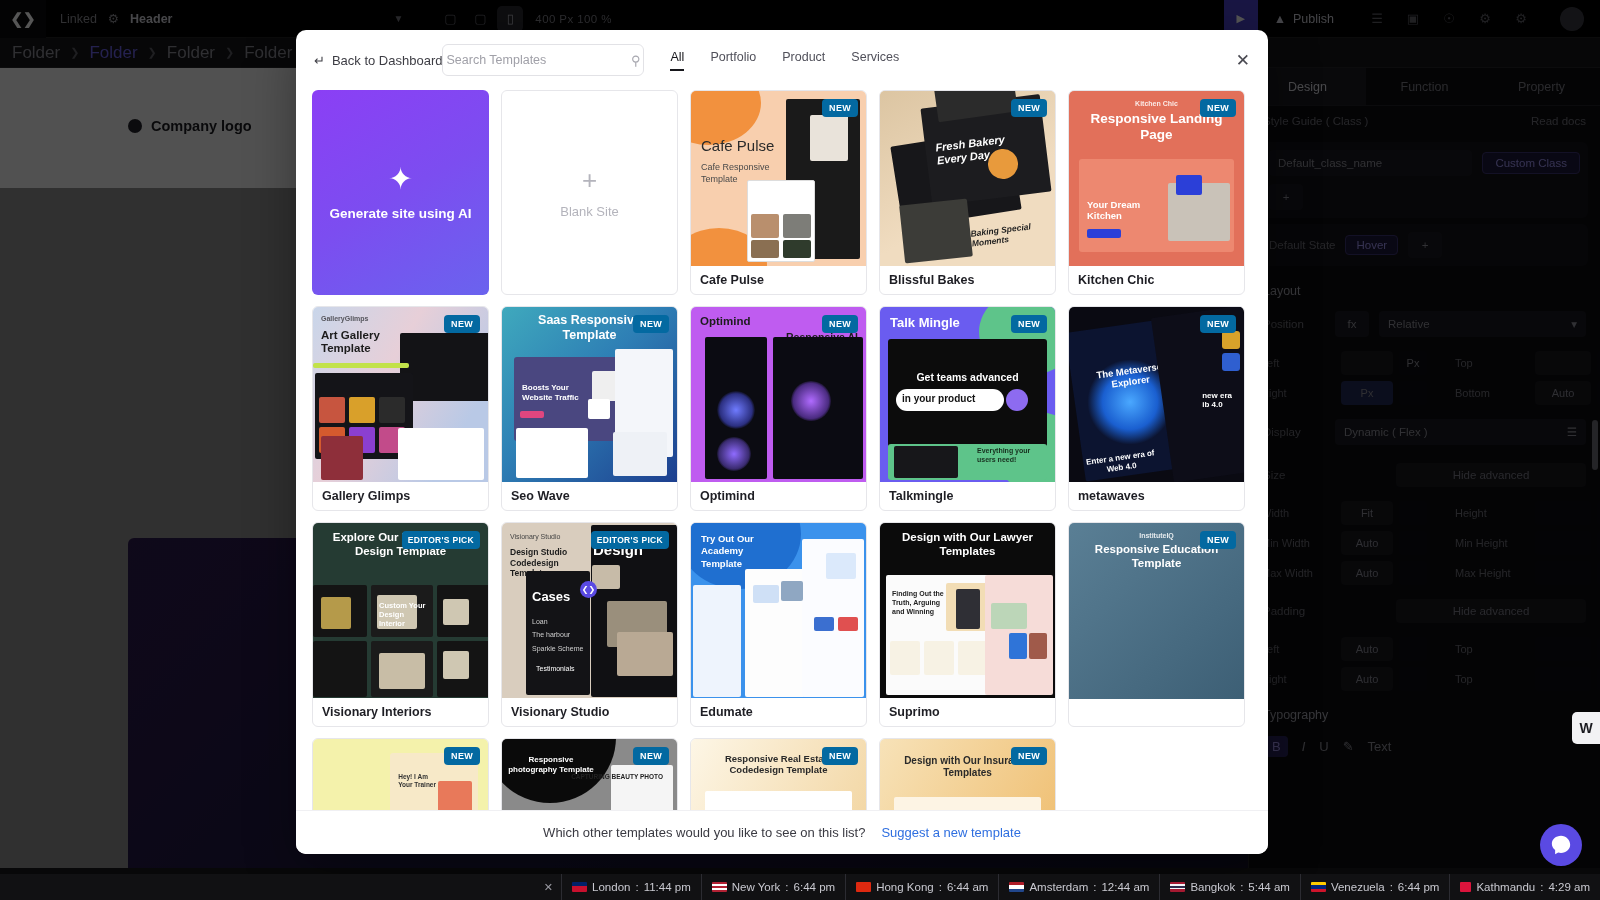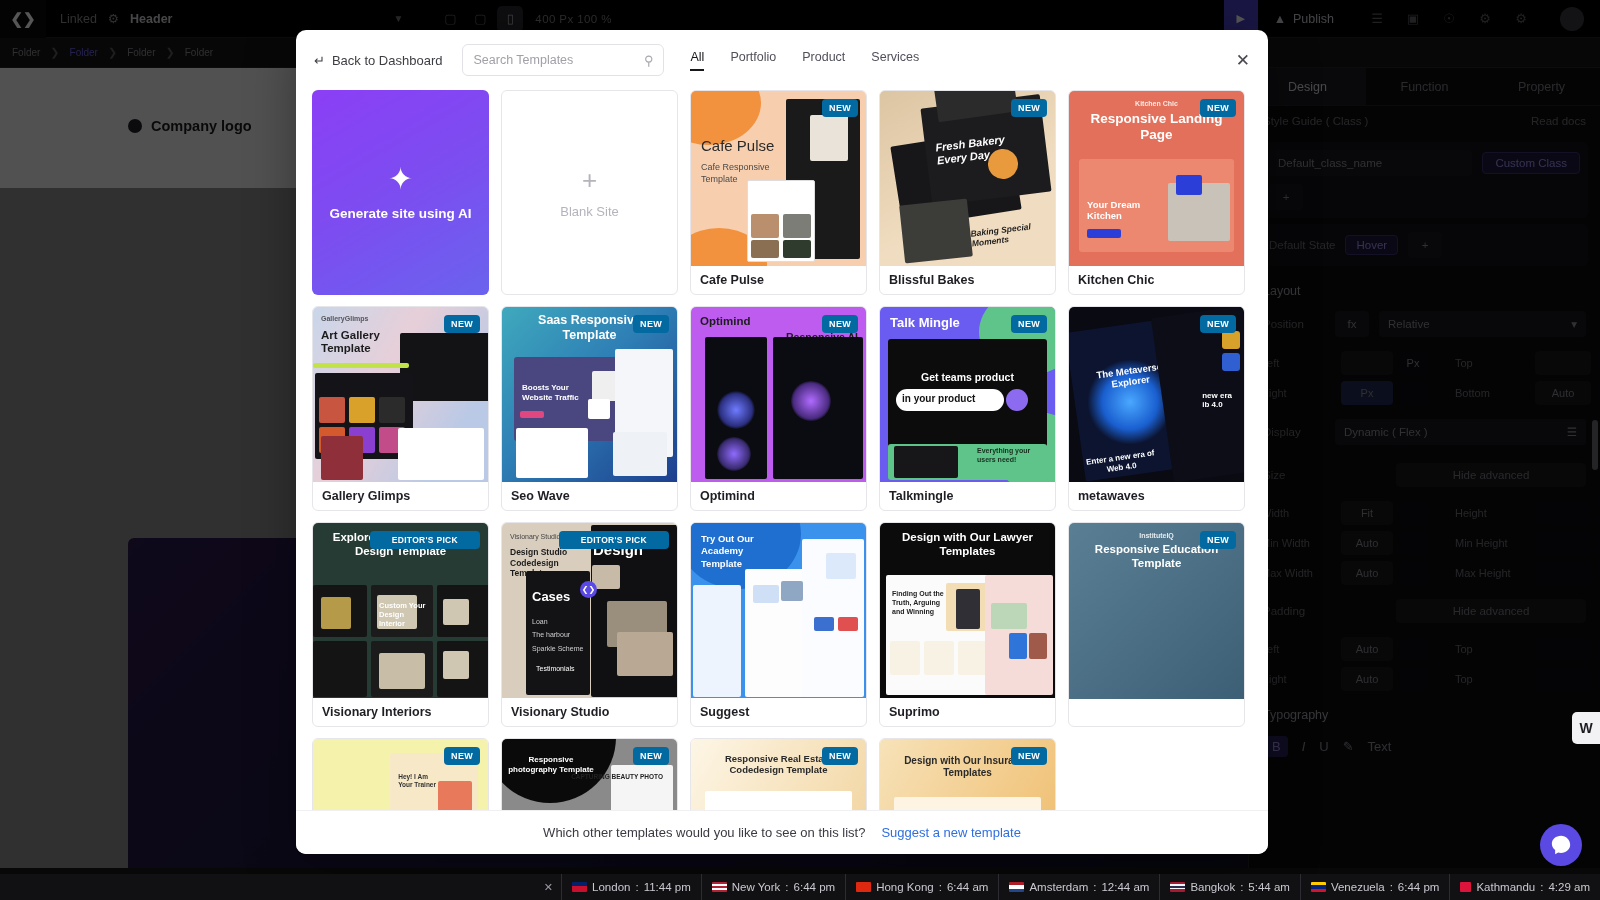--- a/index.html
+++ b/index.html
@@ -55,21 +55,21 @@
   .avatar-top {
     width: 24px; height: 24px; border-radius: 50%;
     background: #3b3b44; margin-left: 12px; margin-right: 16px;
   }
 
   .breadcrumbbar {
     position: absolute; left: 0; top: 38px; width: 1600px; height: 30px;
     background: #161619; display: flex; align-items: center; padding-left: 12px;
     gap: 10px; border-bottom: 1px solid #242428;
   }
-  .bc { color: #8a8a93; font-size: 10px; }
+  .bc { color: #8a8a93; font-size: 17px; }
   .bc.accent { color: #6c63e8; }
   .bc-sep { color: #5a5a62; font-size: 11px; }
 
   .canvas-area {
     position: absolute; left: 0; top: 68px; width: 1248px; height: 800px;
     background: #8e8e8e;
   }
   .canvas-topstrip {
     position: absolute; left: 0; top: 0; width: 1248px; height: 120px;
     background: #efefef;
@@ -145,23 +145,23 @@
   }
   .modal-head {
     height: 60px; display: flex; align-items: center; padding: 0 18px;
     flex: 0 0 60px; position: relative;
   }
   .back-link {
     display: flex; align-items: center; gap: 7px;
     color: #3d3d44; font-size: 13px;
   }
   .search-wrap {
-    margin-left: 20px; width: 202px; height: 32px;
+    width: 202px; height: 32px;
     border: 1px solid #e2e2e6; border-radius: 6px;
-    display: flex; align-items: center; padding: 0 10px; gap: 6px;
+    display: flex; align-items: center; padding: 0 3px; gap: 6px;
   }
   .search-wrap input {
     border: 0; outline: 0; flex: 1; font-size: 12.5px;
     color: #3d3d44; font-family: "Liberation Sans", sans-serif;
     background: transparent;
   }
   .search-wrap input::placeholder { color: #a0a0a8; }
   .cat-tabs { display: flex; align-items: center; gap: 26px; margin-left: 26px; }
   .cat {
     font-size: 12.5px; color: #50505a; padding-bottom: 5px;
@@ -188,21 +188,21 @@
   .tthumb { height: 176px; position: relative; overflow: hidden; }
   .tname {
     height: 28px; display: flex; align-items: center; padding-left: 9px;
     font-size: 12.5px; font-weight: 600; color: #1e1e24;
   }
   .badge {
     position: absolute; top: 8px; right: 8px; z-index: 5;
     background: #0369a1; color: #fff; font-size: 9px; font-weight: 700;
     border-radius: 4px; padding: 4px 7px; letter-spacing: .3px;
   }
-  .badge.pick { font-size: 8.5px; padding: 4px 22px; }
+  .badge.pick { font-size: 8.5px; padding: 4px 6px; }
 
   
   .ai-card {
     border: 0; height: 205px; border-radius: 6px;
     background: linear-gradient(150deg,#8b3ff5 0%,#7c4df0 50%,#6a63ee 100%);
     display: flex; flex-direction: column; align-items: center; justify-content: center;
     gap: 12px; color: #fff;
   }
   .ai-card .lbl { font-size: 13.5px; font-weight: 700; }
   .blank-card {
@@ -548,21 +548,21 @@
         </div>
         <div class="tname">Optimind</div>
       </div>
 
       <div class="tcard">
         <div class="tthumb" style="background:#6a5cf0">
           <div style="position:absolute;right:-24px;top:-18px;width:100px;height:86px;border-radius:50%;background:#5ec48a"></div>
           <div style="position:absolute;right:-26px;bottom:-10px;width:86px;height:80px;border-radius:50%;background:#5ec48a"></div>
           <div style="position:absolute;left:10px;top:8px;font-size:13px;font-weight:800;color:#fff">Talk Mingle</div>
           <div class="mini" style="left:8px;top:32px;right:8px;height:108px;background:#0c0c0c;border-radius:3px"></div>
-          <div style="position:absolute;left:0;right:0;top:64px;text-align:center;color:#fff;font-weight:800;font-size:10.5px">Get teams product</div>
+          <div style="position:absolute;left:0;right:0;top:64px;text-align:center;color:#fff;font-weight:800;font-size:10.5px">Get teams advanced</div>
           <div class="mini" style="left:16px;top:82px;width:108px;height:22px;background:#fff;border-radius:11px"></div>
           <div style="position:absolute;left:22px;top:86px;color:#111;font-weight:800;font-size:10px">in your product</div>
           <div class="mini" style="left:126px;top:82px;width:22px;height:22px;border-radius:50%;background:#8d6bf0"></div>
           <div class="mini" style="left:8px;bottom:2px;right:8px;height:36px;background:#5ec48a;border-radius:3px"></div>
           <div class="mini" style="left:14px;bottom:4px;width:64px;height:32px;background:#17171a"></div>
           <div style="position:absolute;right:12px;bottom:18px;width:66px;color:#18301f;font-weight:700;font-size:7px;line-height:1.2">Everything your users need!</div>
           <div class="badge">NEW</div>
         </div>
         <div class="tname">Talkmingle</div>
       </div>
@@ -628,21 +628,21 @@
           <div style="position:absolute;left:10px;top:10px;width:78px;color:#fff;font-weight:700;font-size:9.5px;line-height:1.3">Try Out Our Academy Template</div>
           <div class="mini" style="left:2px;top:62px;width:48px;height:112px;background:#eef4fd"></div>
           <div class="mini" style="left:54px;top:46px;width:60px;height:128px;background:#fdfdfd"></div>
           <div class="mini" style="right:2px;top:16px;width:62px;height:158px;background:#fbfcff"></div>
           <div class="mini" style="right:10px;top:30px;width:30px;height:26px;background:#dbe9fb"></div>
           <div class="mini" style="right:8px;top:94px;width:20px;height:14px;background:#e05050"></div>
           <div class="mini" style="right:32px;top:94px;width:20px;height:14px;background:#3b6fd0"></div>
           <div class="mini" style="left:62px;top:62px;width:26px;height:18px;background:#cfe0f6"></div>
           <div class="mini" style="left:90px;top:58px;width:22px;height:20px;background:#8fa7c2"></div>
         </div>
-        <div class="tname">Suggest</div>
+        <div class="tname">Edumate</div>
       </div>
 
       <div class="tcard">
         <div class="tthumb" style="background:#0b0b0b">
           <div class="th-title" style="color:#fff;font-size:11.5px;top:8px">Design with Our Lawyer Templates</div>
           <div class="mini" style="left:6px;top:52px;width:108px;height:120px;background:#fbfbfb"></div>
           <div style="position:absolute;left:12px;top:66px;width:52px;font-size:7px;font-weight:700;color:#222;line-height:1.3">Finding Out the Truth, Arguing and Winning</div>
           <div class="mini" style="left:66px;top:60px;width:44px;height:48px;background:#f2ddb5"></div>
           <div class="mini" style="left:76px;top:66px;width:24px;height:40px;background:#2f2f35"></div>
           <div class="mini" style="left:10px;top:118px;width:30px;height:34px;background:#f7f2e4"></div>

